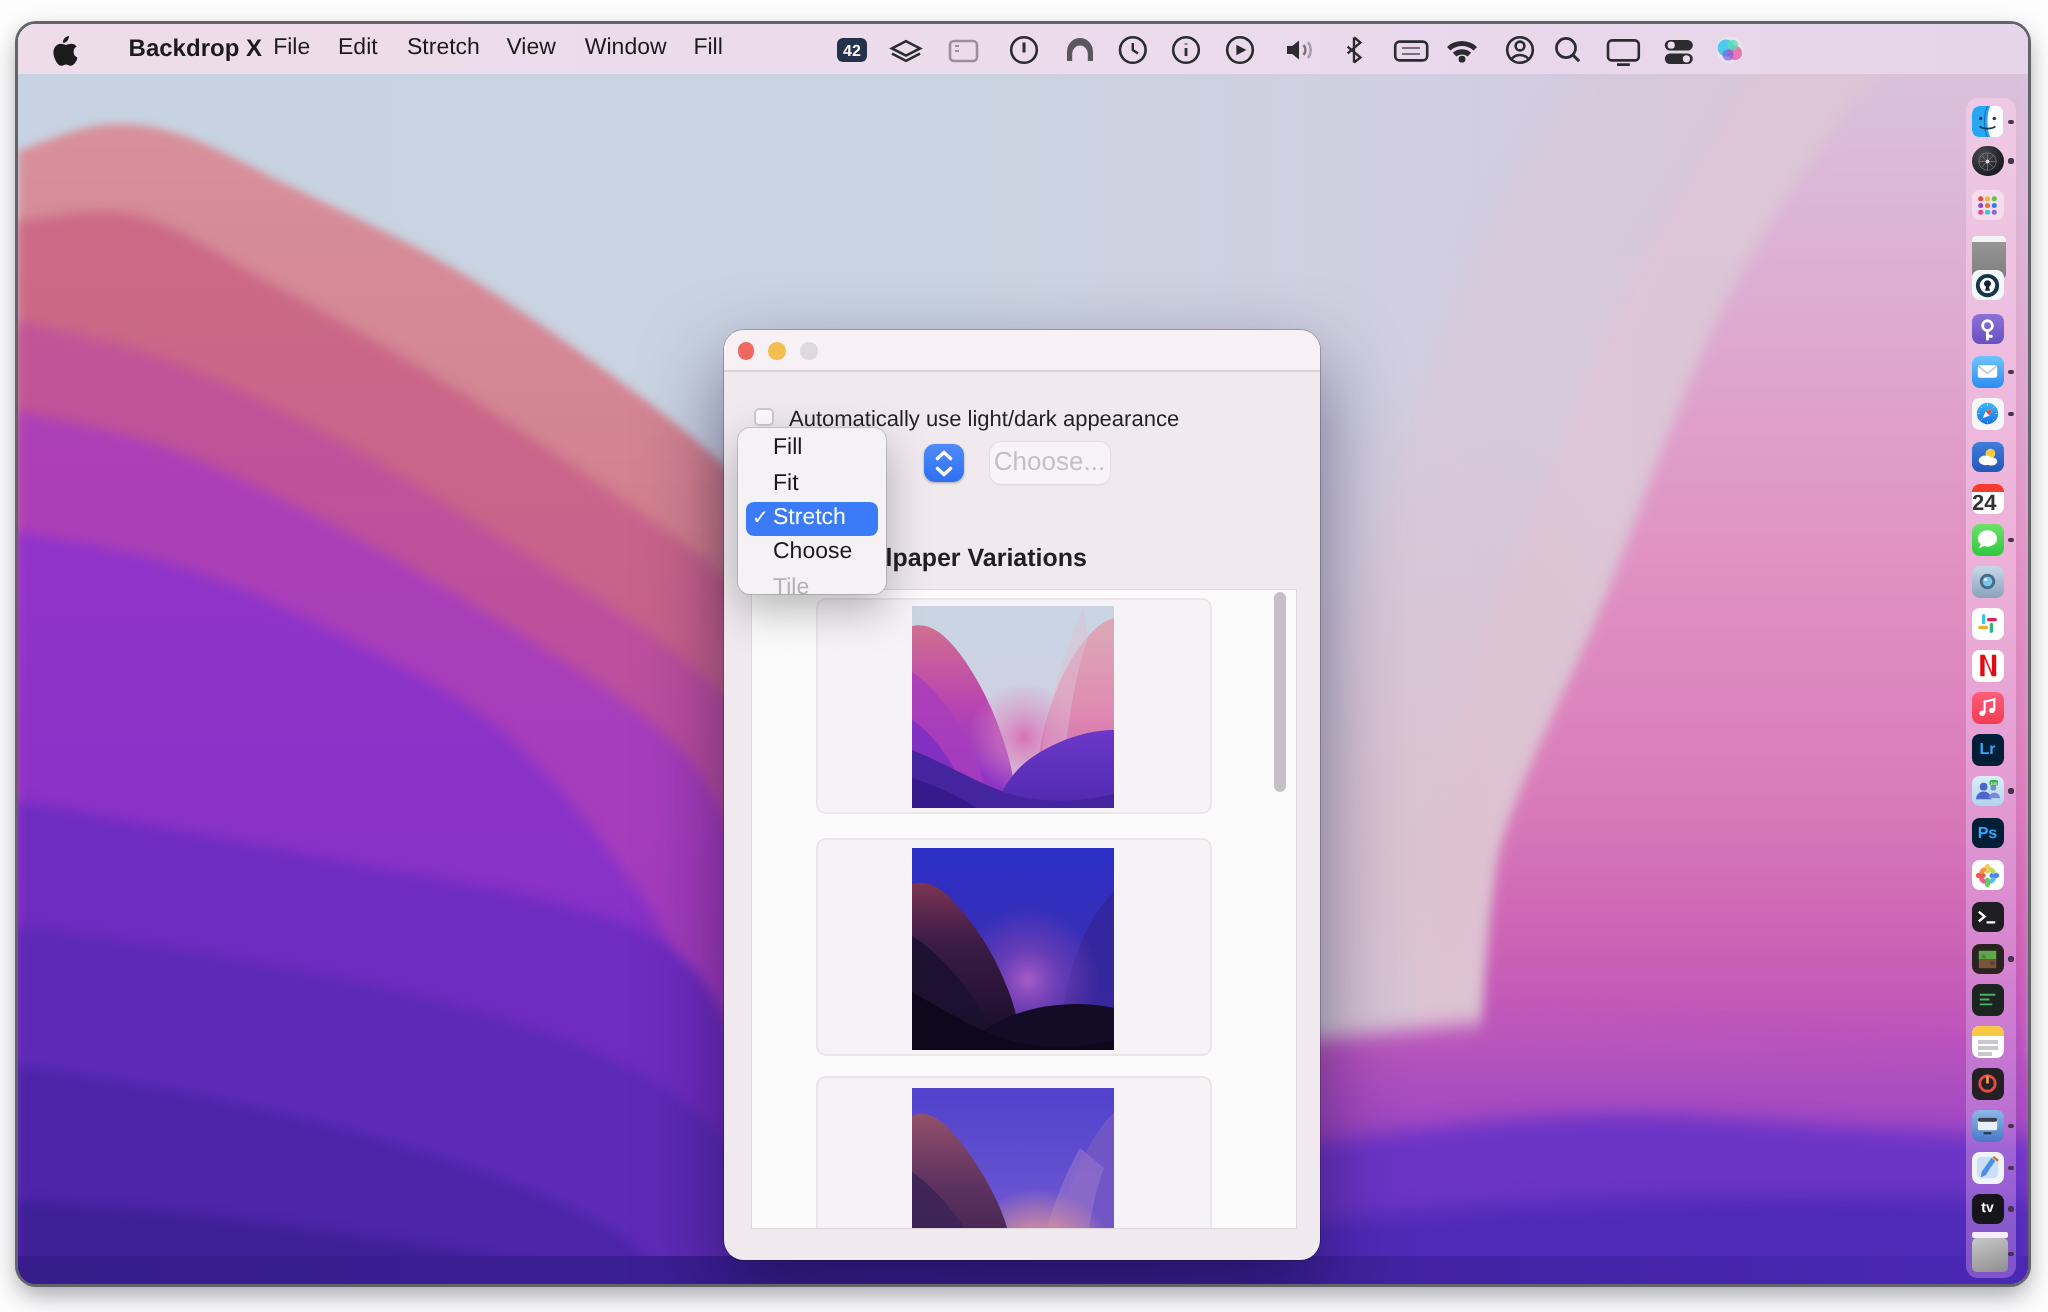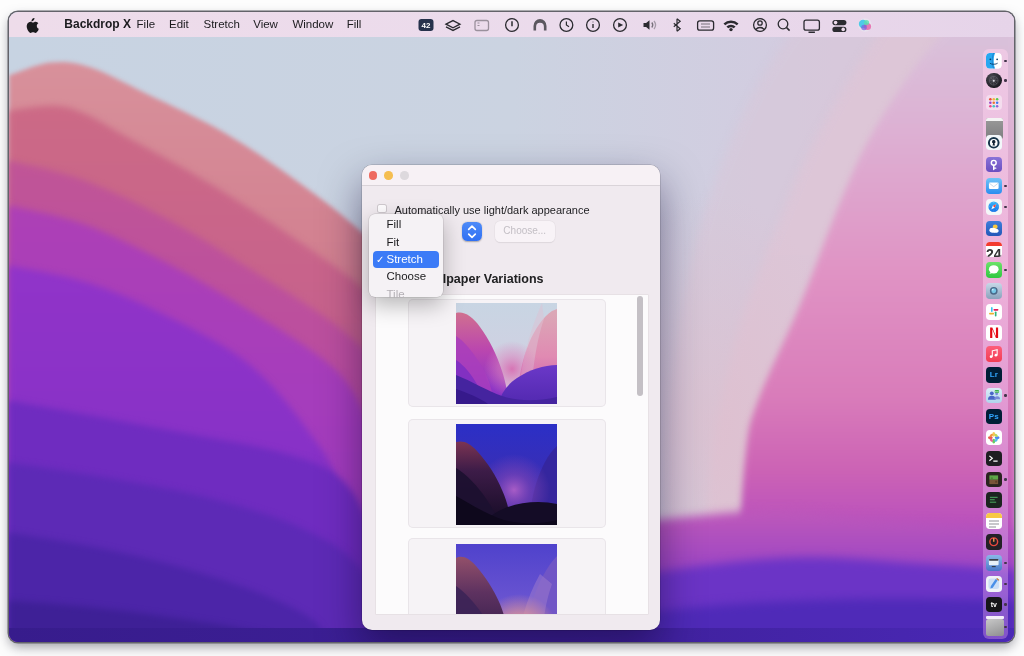--- a/index.html
+++ b/index.html
@@ -13,21 +13,21 @@
 #dock{position:absolute;left:974px;top:37px;width:25.5px;height:590px;background:linear-gradient(rgba(246,206,233,.68) 0%,rgba(245,195,230,.62) 40%,rgba(226,167,229,.55) 70%,rgba(186,128,223,.5) 100%);border-radius:6px;}
 .di{position:absolute;left:3.5px;width:15.5px;height:15.5px;border-radius:3.8px;overflow:hidden;}
 .dot{position:absolute;left:21.5px;width:2.5px;height:2.5px;border-radius:50%;background:#42344a;}
 .win{position:absolute;left:353px;top:153.8px;width:298.5px;height:464.7px;border-radius:10px;background:#f0eaef;box-shadow:0 0 0 .5px rgba(0,0,0,.22),0 18px 40px rgba(15,5,50,.5);}
 .titlebar{position:absolute;left:0;top:0;width:100%;height:20.6px;background:#f7f1f5;border-radius:10px 10px 0 0;border-bottom:1px solid #dad4d9;}
 .tl{position:absolute;top:6px;width:8.6px;height:8.6px;border-radius:50%;}
 .title{position:absolute;top:0;left:0;width:100%;height:21px;text-align:center;font-size:12.5px;line-height:21px;font-weight:700;color:#2c2c2f;}
 .cb{position:absolute;left:15.8px;top:38.7px;width:9.5px;height:9.5px;border-radius:2.5px;background:#fdfbfd;box-shadow:inset 0 0 0 1px #cfc9ce;}
 .cblabel{position:absolute;left:33px;top:38.5px;font-size:11px;line-height:12.5px;color:#222225;}
 .stepper{position:absolute;left:100px;top:56.5px;width:20px;height:19.5px;border-radius:5.5px;background:linear-gradient(#4e8bf8,#3070f3);box-shadow:0 .5px 1.5px rgba(0,0,0,.3);}
-.choose{position:absolute;left:133px;top:56px;width:60.5px;height:20.5px;border-radius:5.5px;background:#f8f3f7;box-shadow:0 0 0 .5px #e4dee3,0 .5px 1px rgba(0,0,0,.1);color:#c3bfc5;font-size:10px;text-align:center;line-height:20.5px;}
+.choose{position:absolute;left:133px;top:56px;width:60.5px;height:20.5px;border-radius:5.5px;background:#f8f3f7;box-shadow:0 0 0 .5px #e4dee3,0 .5px 1px rgba(0,0,0,.1);color:#c3bfc5;font-size:13px;text-align:center;line-height:20.5px;}
 .wvlabel{position:absolute;left:59.5px;top:107px;font-size:12.5px;font-weight:700;color:#202022;}
 .list{position:absolute;left:14.5px;top:129.7px;width:271.5px;height:319.5px;background:#fcfbfc;box-shadow:0 0 0 .5px #ddd7dc;overflow:hidden;}
 .card{position:absolute;left:32px;width:198px;background:#f6f3f6;box-shadow:inset 0 0 0 1px #e9e5e9;border-radius:5px;}
 .thumb{position:absolute;left:80px;width:101px;height:101px;}
 .sbar{position:absolute;left:260.5px;top:1px;width:6.8px;height:100px;border-radius:3.4px;background:#c4c0c5;}
 .menu{position:absolute;left:7.5px;top:48.7px;width:74.3px;height:83px;border-radius:6px;background:#f5f2f5;box-shadow:0 0 0 .5px rgba(0,0,0,.14),0 8px 22px rgba(0,0,0,.28);font-size:11.5px;color:#1a1a1c;}
 .mi{position:absolute;left:4px;width:66.3px;height:17.4px;line-height:17.4px;padding-left:13.5px;border-radius:4px;}
 .mi.sel{background:#3b7bf7;color:#fff;}
 .mi.dis{color:#b4b0b5;}
 .chk{position:absolute;left:3px;top:0;font-size:10px;}
@@ -286,21 +286,21 @@
       <div class="dot" style="top:157.3px;"></div>
 
   <div class="di" style="top:172.2px;background:linear-gradient(#3e7edb,#2458b8);"><svg width="15.5" height="15.5" viewBox="0 0 32 32">
           <circle cx="19" cy="12" r="5" fill="#f8c840"></circle>
           <ellipse cx="14" cy="19" rx="7" ry="5" fill="#fff"></ellipse>
           <ellipse cx="20" cy="20" rx="6" ry="4.2" fill="#fff"></ellipse>
         </svg></div>
 
   <div class="di" style="top:193.1px;background:#fff;">
         <div style="position:absolute;top:0;left:0;width:100%;height:4.5px;background:#f33b30;"></div>
-        <div style="position:absolute;top:4px;left:0;width:100%;text-align:center;font-size:14px;font-weight:700;color:#333;">24</div>
+        <div style="position:absolute;top:4px;left:0;width:100%;font-size:11px;font-weight:700;color:#333;">24</div>
       </div>
 
   <div class="di" style="top:213.9px;background:linear-gradient(#6de26a,#2fc840);"><svg width="15.5" height="15.5" viewBox="0 0 32 32">
           <ellipse cx="16" cy="15" rx="10" ry="8.5" fill="#fff"></ellipse>
           <path d="M9,21 l-2,4 l6,-2.5 Z" fill="#fff"></path>
         </svg></div>
       <div class="dot" style="top:220.4px;"></div>
 
   <div class="di" style="top:234.8px;background:linear-gradient(#c8d8e8,#8aa2bc);"><svg width="15.5" height="15.5" viewBox="0 0 32 32">
           <circle cx="16" cy="16" r="8" fill="#4a6a8a"></circle>

